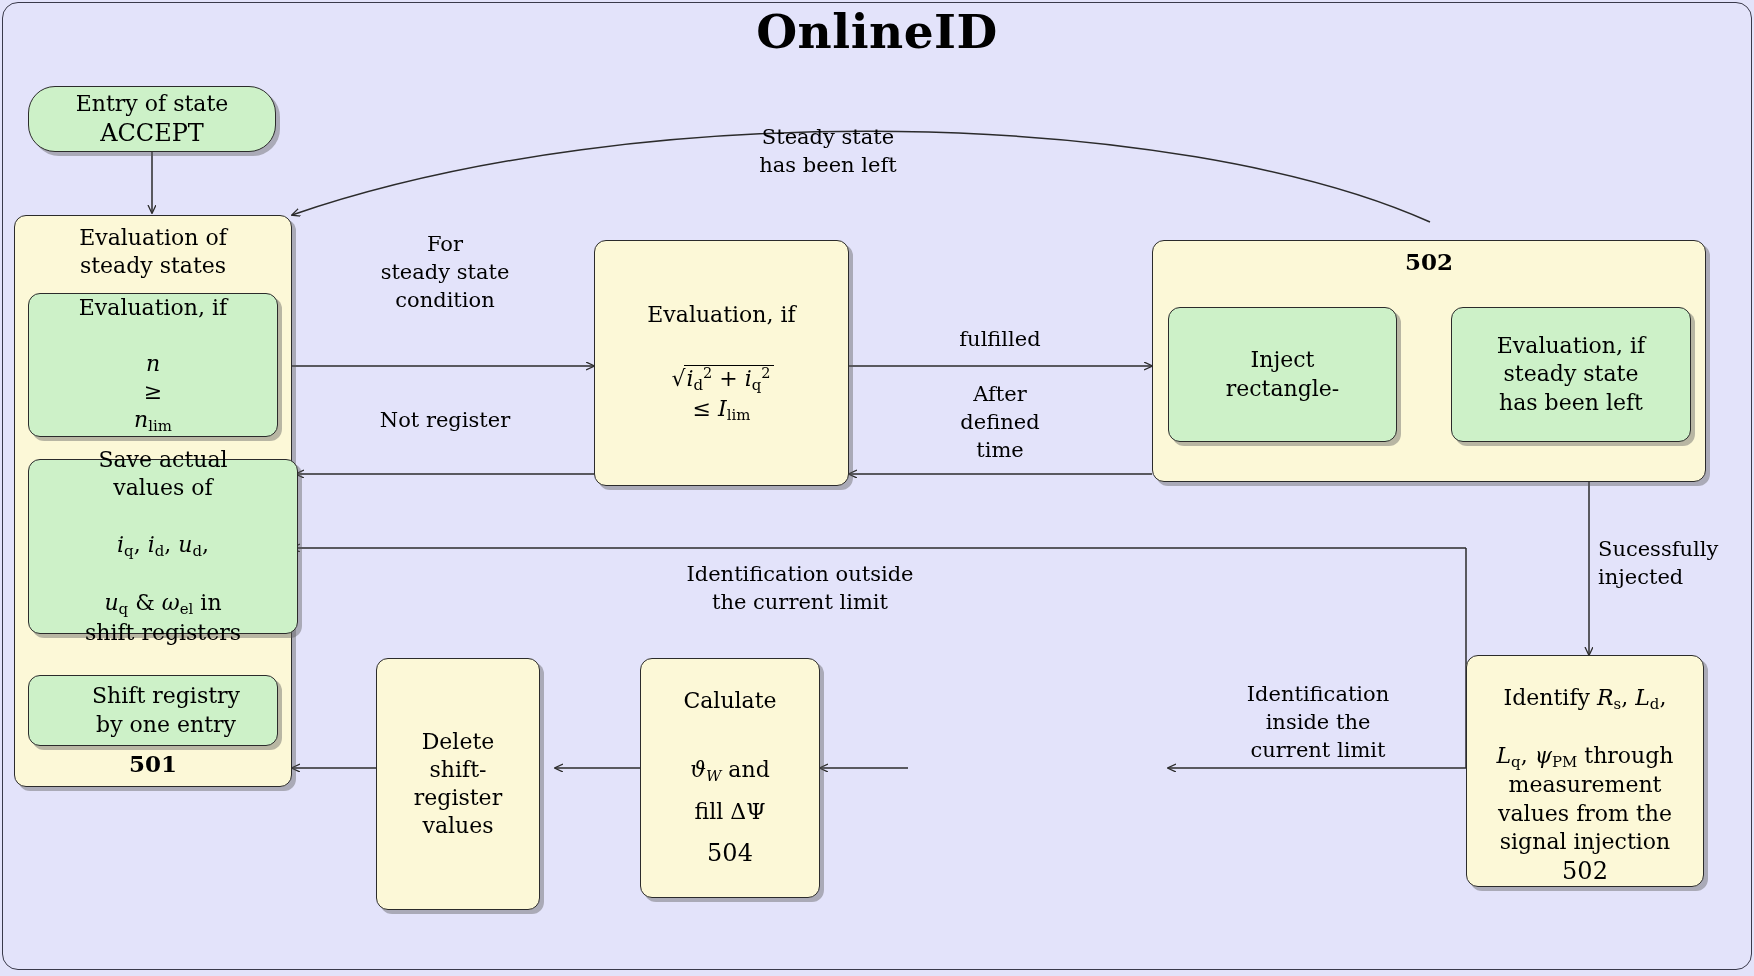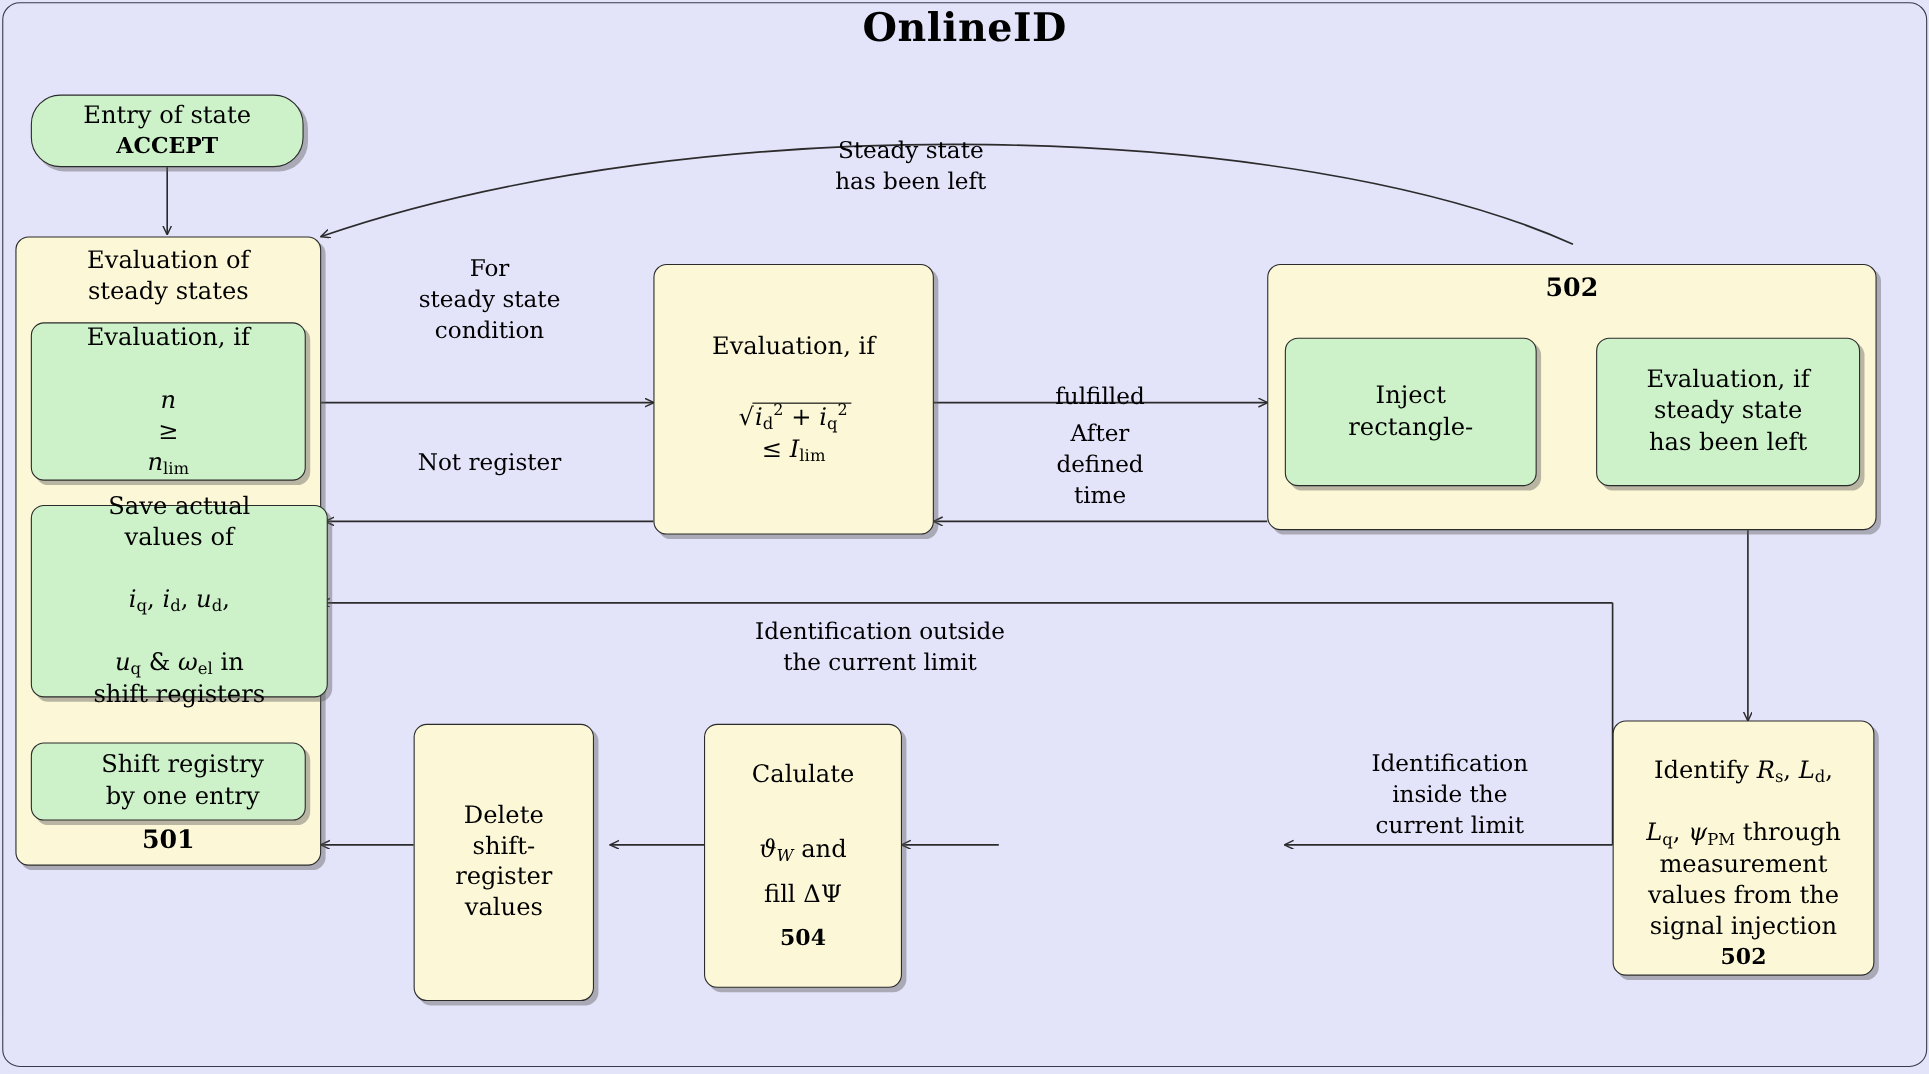--- a/index.html
+++ b/index.html
@@ -44,42 +44,42 @@
     box-sizing: border-box;
     border: 1.8px solid #3a3a4a;
     border-radius: 16px;
     background: #e3e3fa;
   }
   .title {
     position: absolute;
     left: 0; top: 4px;
     width: 1754px;
     text-align: center;
-    font-size: 36px;
+    font-size: 47px;
     font-weight: bold;
     letter-spacing: 0.5px;
   }
   .edge-label {
     position: absolute;
     text-align: center;
     font-size: 21px;
     line-height: 1.34;
     color: #000;
     white-space: pre-line;
   }
   .grp-title {
     font-size: 22px;
     padding-top: 2px;
   }
   .grp-num {
     font-size: 23px;
     font-weight: bold;
   }
   .bx-text { font-size: 22px; white-space: pre-line; }
-  .bx-num { font-size: 20px; font-weight: bold; }
+  .bx-num { font-size: 24px; font-weight: normal; }
   sub { font-size: 0.68em; vertical-align: -0.25em; }
   .it { font-style: italic; }
   .sqrt-wrap {
     display: inline-block;
     position: relative;
     padding-left: 2px;
   }
   .radicand {
     border-top: 1.4px solid #000;
     padding: 0 3px 0 2px;
@@ -235,26 +235,28 @@
 
   <div class="edge-label" style="left:668px; top:123px; width:320px;">Steady state
 has been left</div>
 
   <div class="edge-label" style="left:300px; top:230px; width:290px;">For
 steady state
 condition</div>
 
   <div class="edge-label" style="left:300px; top:406px; width:290px;">Not register</div>
 
-  <div class="edge-label" style="left:855px; top:325px; width:290px;margin-top:21px;">fulfilled</div>
+  <div class="edge-label" style="left:855px; top:325px; width:290px;">fulfilled</div>
 
   <div class="edge-label" style="left:855px; top:380px; width:290px;">After
 defined
 time</div>
 
+  <div class="edge-label" style="left:1598px; top:535px; width:156px; text-align:left;">Sucessfully
+injected</div>
 
   <div class="edge-label" style="left:570px; top:560px; width:460px;">Identification outside
 the current limit</div>
 
   <div class="edge-label" style="left:1178px; top:680px; width:280px;">Identification
 inside the
 current limit</div>
 
 </div>
 

